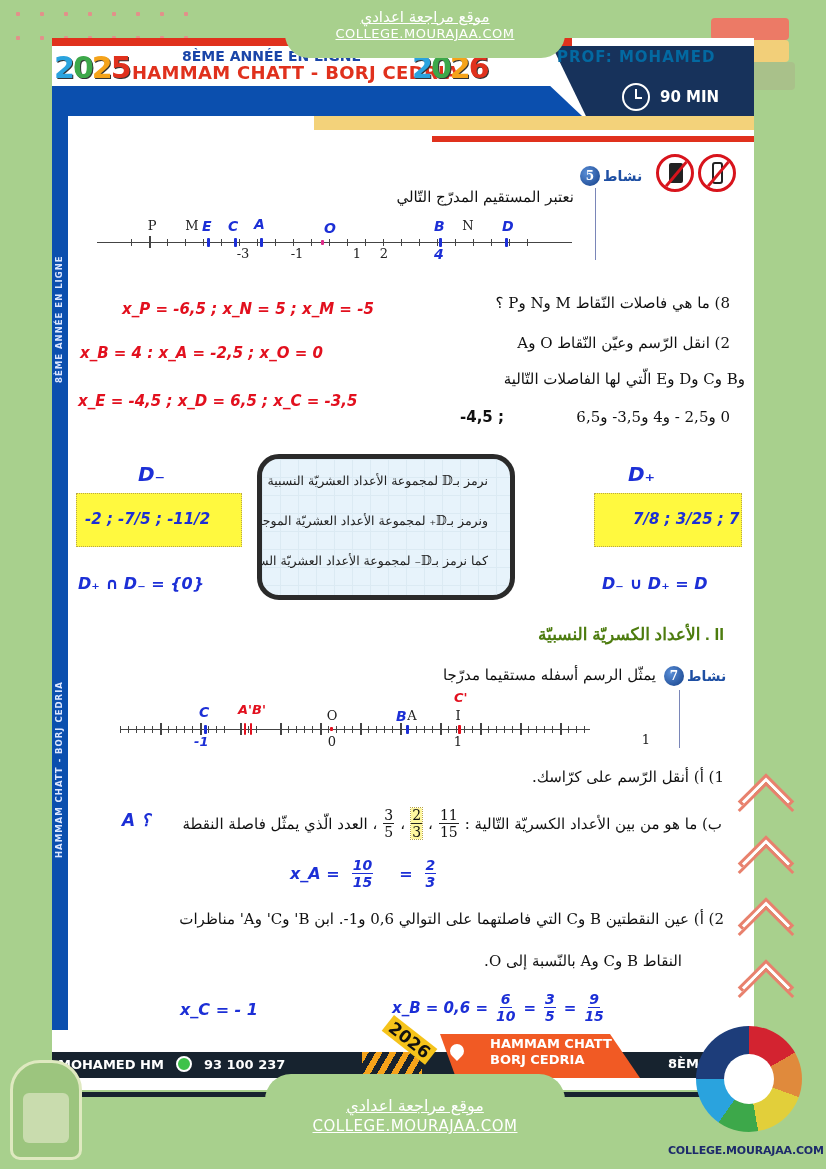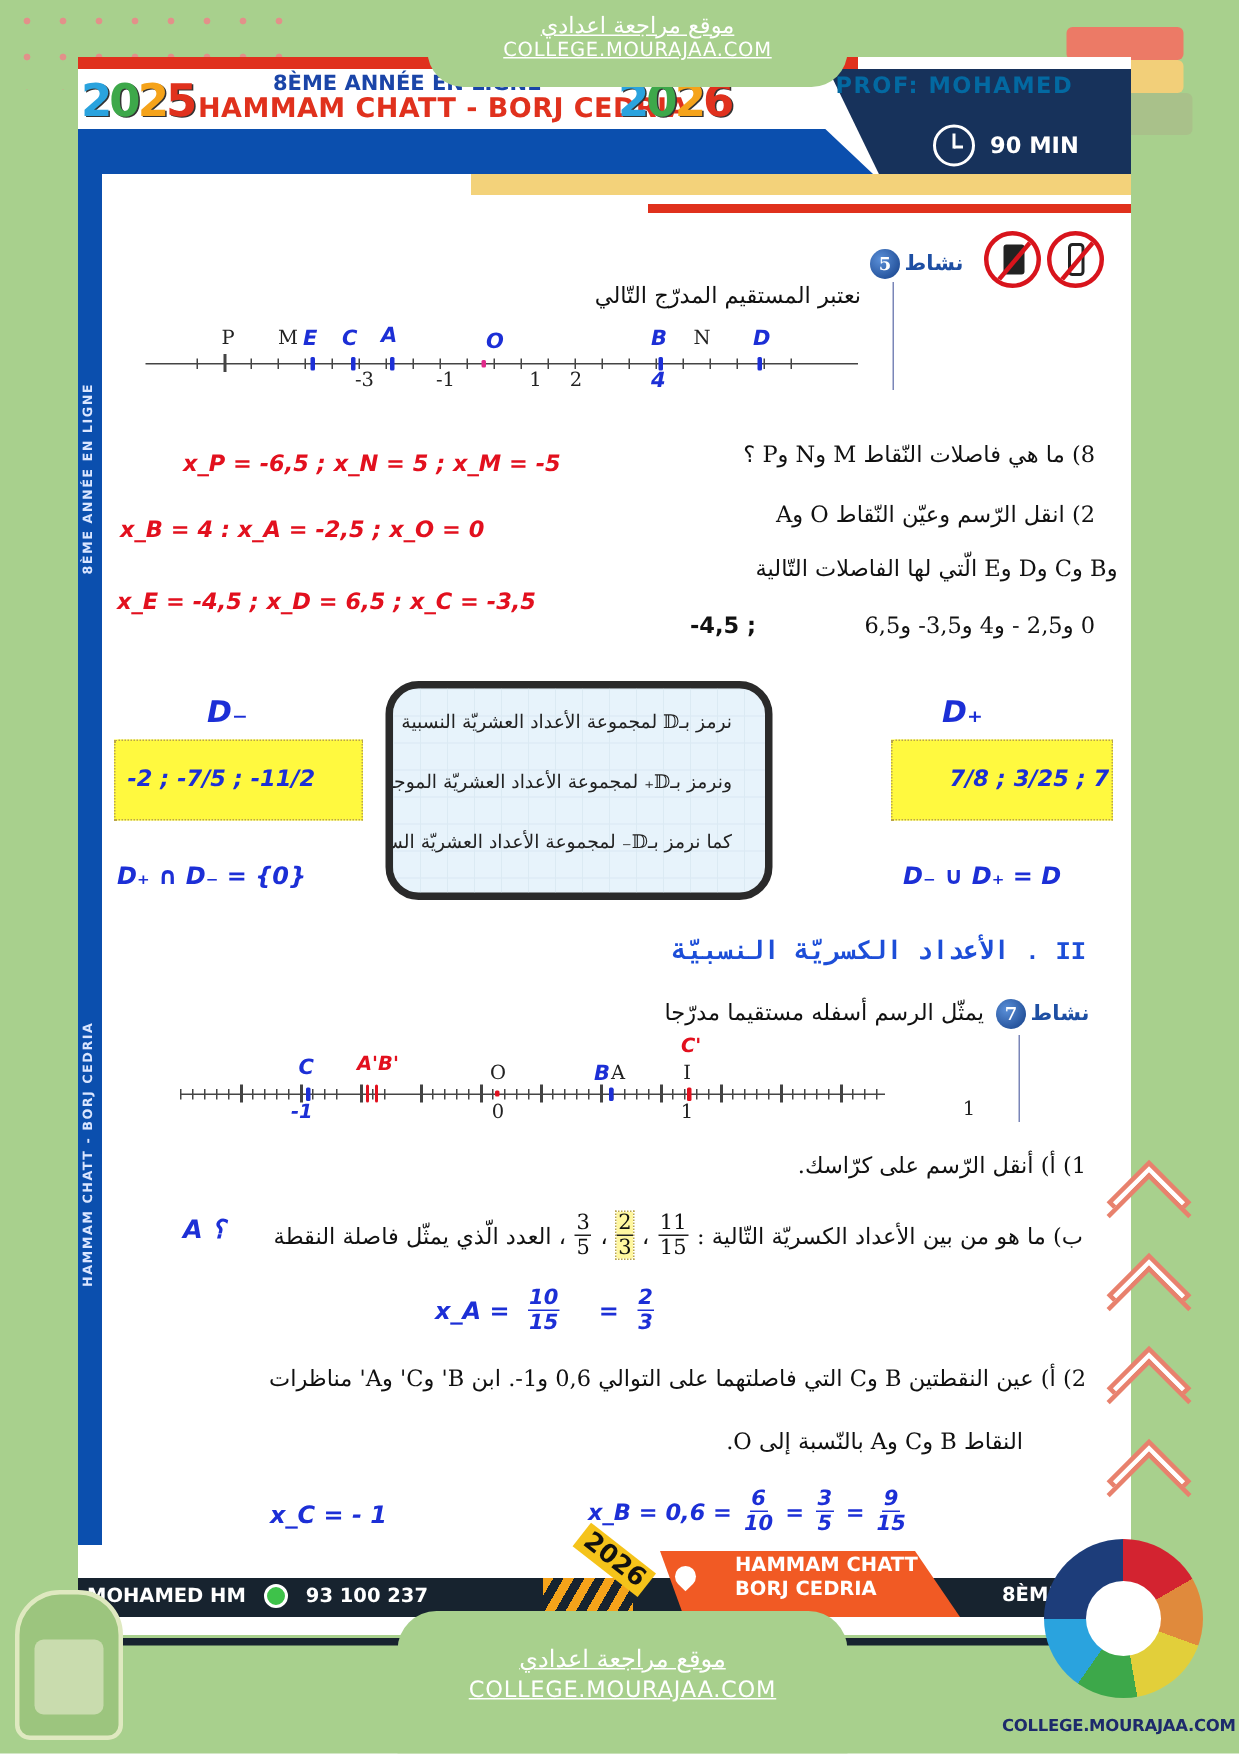--- a/index.html
+++ b/index.html
@@ -67,21 +67,21 @@
   .mark { position: absolute; width: 3px; height: 9px; top: -4px; border-radius: 1px; }
 
   .yellow-box { position: absolute; background: #fff93f; border: 1px dotted #b9a54b; }
   .framebox { position: absolute; left: 205px; top: 416px; width: 258px; height: 146px; border-radius: 22px; border: 5px solid #2a2a2a; background: #e7f3fb; overflow: hidden; }
   .framebox::before { content: ""; position: absolute; left: 18px; right: 18px; top: -5px; height: 5px; background: #e6bb45; }
   .framebox::after { content: ""; position: absolute; left: 18px; right: 18px; bottom: -5px; height: 5px; background: #e6bb45; }
   .frame-side { position: absolute; top: 18px; bottom: 18px; width: 5px; background: #e6bb45; }
   .framebox .grid { position: absolute; inset: 0; background-image: linear-gradient(#d4e4ef 1px, transparent 1px), linear-gradient(90deg, #d4e4ef 1px, transparent 1px); background-size: 18px 18px; opacity: .6; }
   .framebox .line { position: absolute; right: 22px; font-size: 12.5px; color: #222; direction: rtl; white-space: nowrap; }
 
-  .sect-title { position: absolute; color: #1d4ed8; font-family: Liberation Mono, monospace; font-weight: bold; font-size: 17px; direction: rtl; }
+  .sect-title { position: absolute; color: #4d7c0f; font-family: Liberation Sans, sans-serif; font-weight: bold; font-size: 17px; direction: rtl; }
 
   .frac { display: inline-flex; flex-direction: column; align-items: center; vertical-align: middle; line-height: 1; font-size: 14px; margin: 0 2px; }
   .frac .n { border-bottom: 1px solid #222; padding: 0 1px 1px; }
   .frac .d { padding-top: 1px; }
   .frac.hl { background: #fff7a0; outline: 1px dotted #b9a54b; }
 
   .chevrons { position: absolute; left: 736px; top: 790px; width: 60px; }
   .chev { width: 40px; height: 40px; border-top: 3px solid #e8816d; border-left: 3px solid #e8816d; transform: rotate(45deg); margin: 0 0 22px 10px; box-shadow: -6px -6px 0 -3px #fff, -6px -6px 0 0 #e8816d; }
 
   

